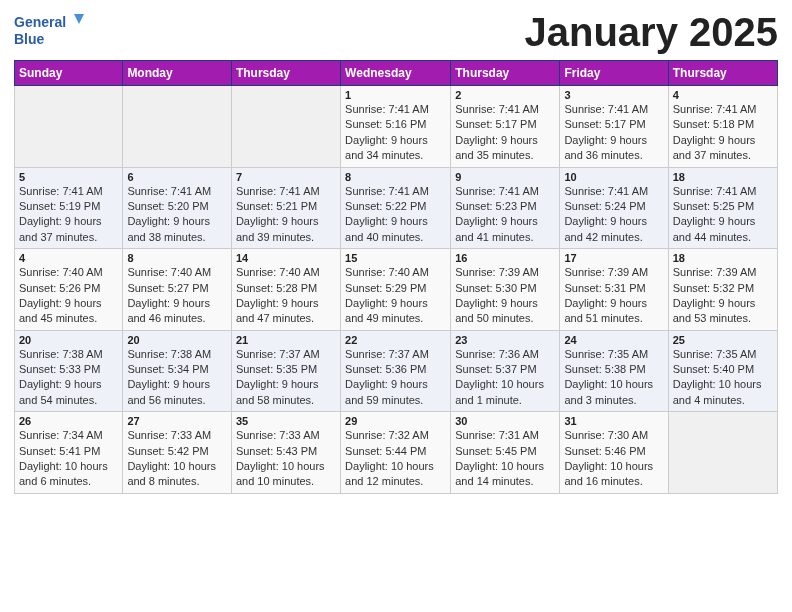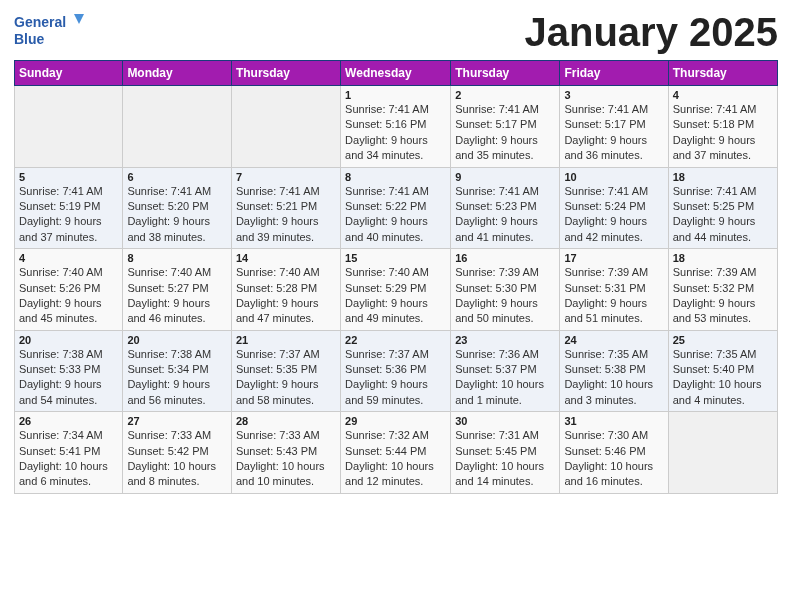--- a/index.html
+++ b/index.html
@@ -233,21 +233,21 @@
         <tr>
           <td>
             <span class="day-num">26</span>
             <div class="day-info">Sunrise: 7:34 AM<br>Sunset: 5:41 PM<br>Daylight: 10 hours<br>and 6 minutes.</div>
           </td>
           <td>
             <span class="day-num">27</span>
             <div class="day-info">Sunrise: 7:33 AM<br>Sunset: 5:42 PM<br>Daylight: 10 hours<br>and 8 minutes.</div>
           </td>
           <td>
-            <span class="day-num">28</span>
+            <span class="day-num">35</span>
             <div class="day-info">Sunrise: 7:33 AM<br>Sunset: 5:43 PM<br>Daylight: 10 hours<br>and 10 minutes.</div>
           </td>
           <td>
             <span class="day-num">29</span>
             <div class="day-info">Sunrise: 7:32 AM<br>Sunset: 5:44 PM<br>Daylight: 10 hours<br>and 12 minutes.</div>
           </td>
           <td>
             <span class="day-num">30</span>
             <div class="day-info">Sunrise: 7:31 AM<br>Sunset: 5:45 PM<br>Daylight: 10 hours<br>and 14 minutes.</div>
           </td>

